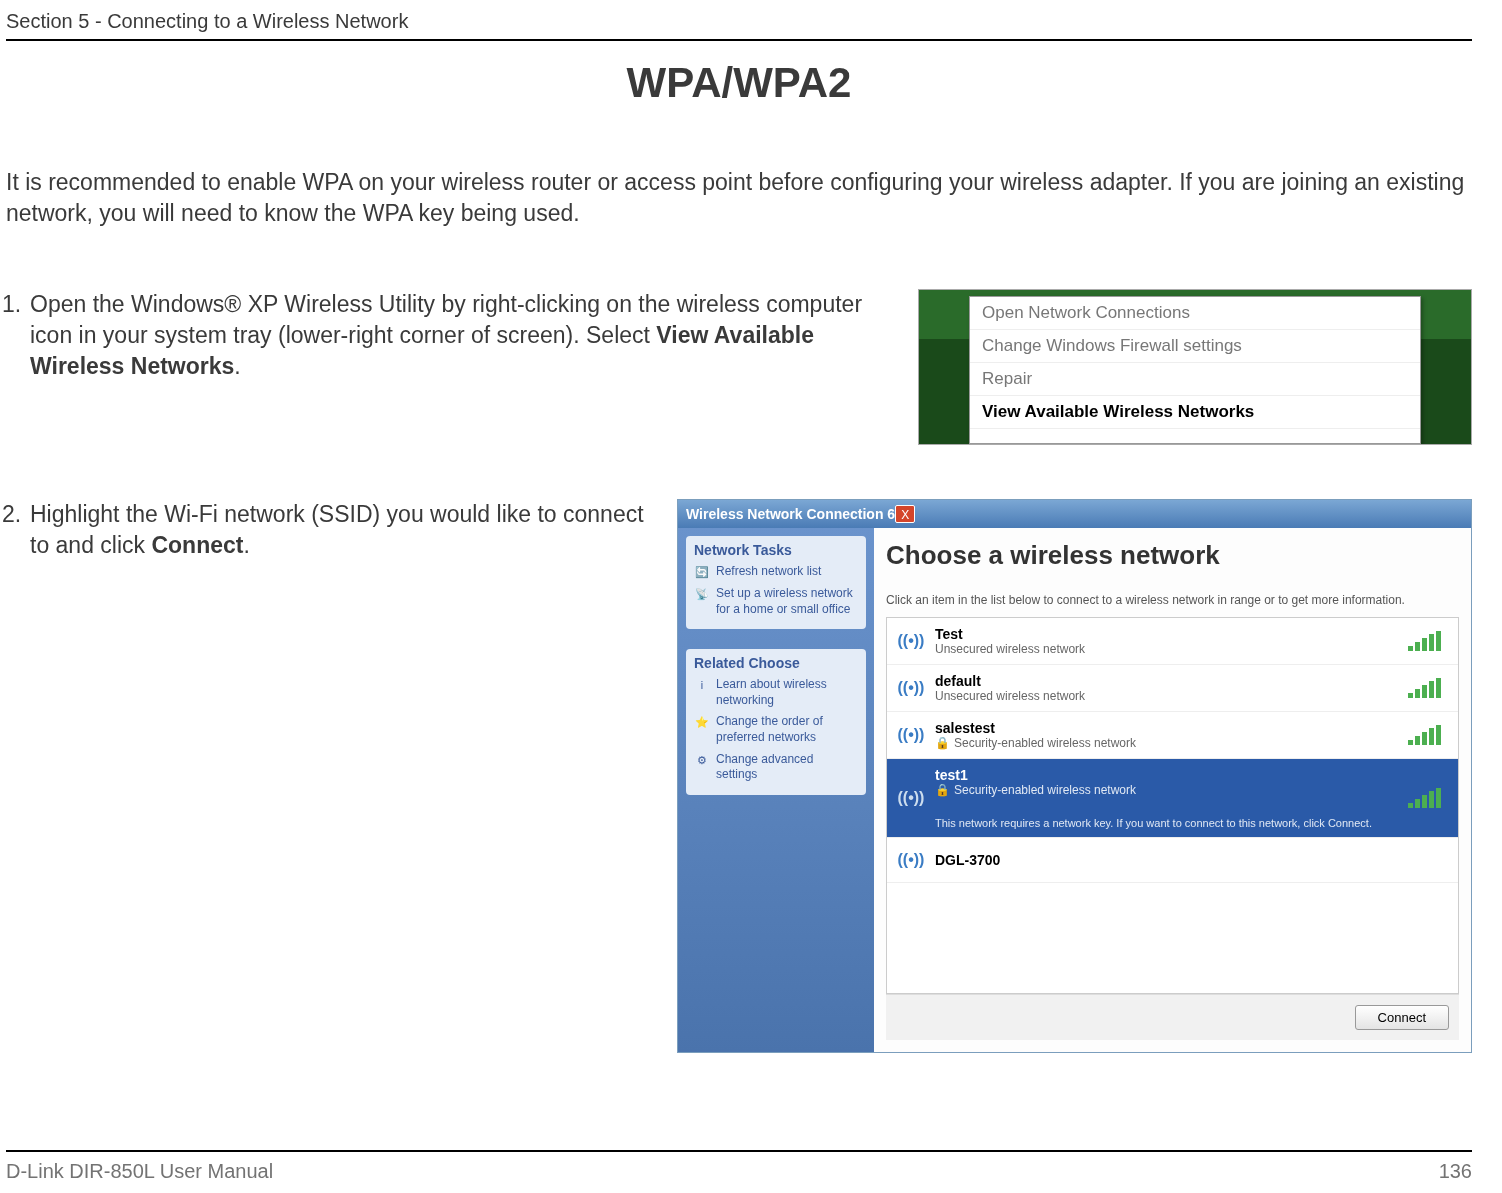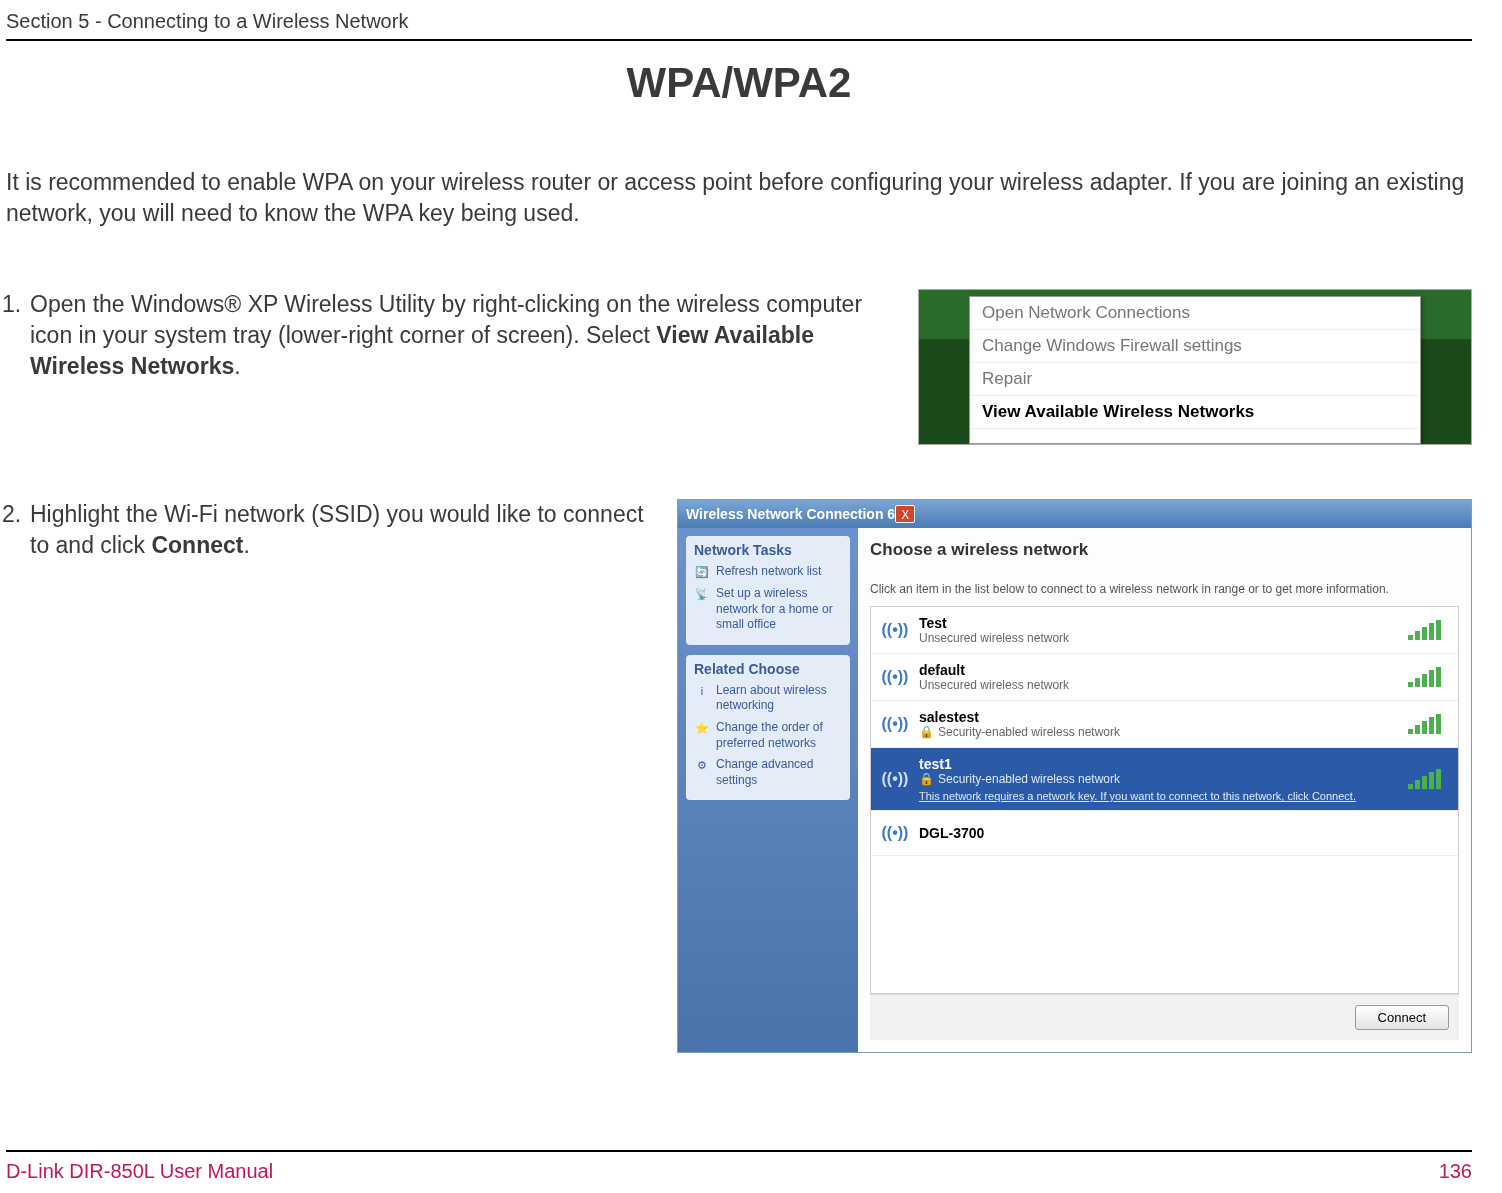--- a/index.html
+++ b/index.html
@@ -125,26 +125,26 @@
       text-align: center;
       line-height: 18px;
       border: 1px solid #fff;
       border-radius: 2px;
     }
     .ss2-body {
       flex: 1;
       display: flex;
     }
     .ss2-sidebar {
-      width: 180px;
+      width: 196px;
       background: linear-gradient(to bottom, #6a93cc, #4a73ac);
       padding: 8px;
       display: flex;
       flex-direction: column;
-      gap: 10px;
+      gap: 20px;
     }
     .ss2-panel {
       background: #e4ecf7;
       border-radius: 4px;
       padding: 6px 8px;
     }
     .ss2-panel-title {
       font-size: 14px;
       font-weight: 700;
       color: #3a5a9a;
@@ -169,21 +169,21 @@
       font-size: 11px;
     }
     .ss2-main {
       flex: 1;
       background: #fdfdfd;
       padding: 12px;
       display: flex;
       flex-direction: column;
     }
     .ss2-main-title {
-      font-size: 17px;
+      font-size: 26px;
       font-weight: 700;
       color: #333;
       margin-bottom: 8px;
     }
     .ss2-main-sub {
       font-size: 12px;
       color: #555;
       margin-bottom: 10px;
       margin-top: 14px;
     }
@@ -225,22 +225,21 @@
       font-size: 12px;
       color: #666;
       display: flex;
       align-items: center;
       gap: 4px;
     }
     .ss2-net.selected .ss2-net-desc { color: #e0e8f4; }
     .ss2-net-extra {
       font-size: 11px;
       color: #e0e8f4;
-      margin-top: 4px;
-      text-decoration: underline;
+      margin-top: 20px;
     }
     .ss2-signal {
       width: 40px;
       height: 20px;
       display: flex;
       align-items: flex-end;
       gap: 2px;
     }
     .ss2-signal span {
       width: 5px;
@@ -269,21 +268,21 @@
     .footer {
       position: absolute;
       bottom: 10px;
       left: 6px;
       right: 30px;
       border-top: 2px solid #000;
       padding-top: 8px;
       display: flex;
       justify-content: space-between;
       font-size: 20px;
-      color: #be185d;
+      color: #737373;
     }
     .lock-icon {
       color: #d4a625;
     }
     .radio-icon {
       font-weight: bold;
     }
   </style>
 </head>
 <body>

